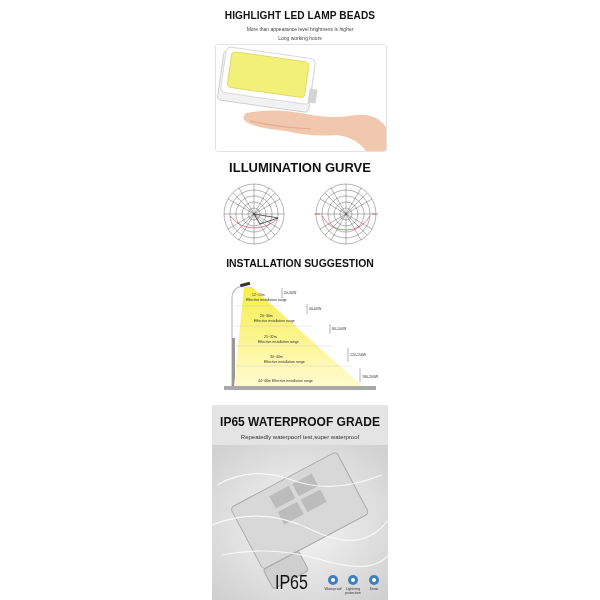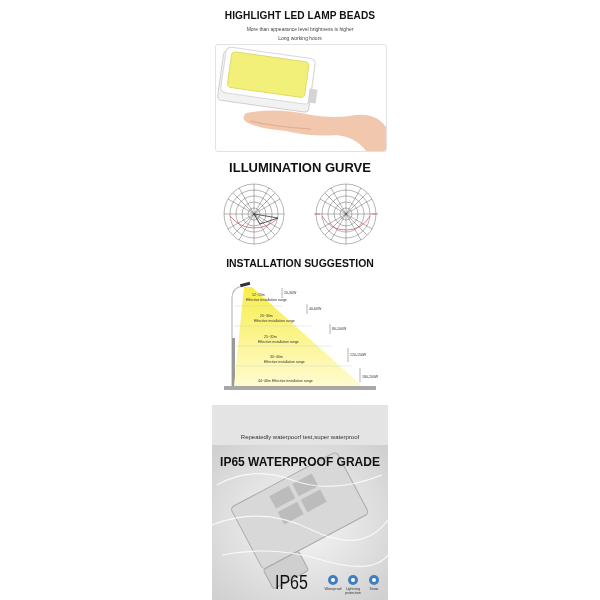--- a/index.html
+++ b/index.html
@@ -13,21 +13,21 @@
   .s1-sub2 { top:35px; }
   .photo { position:absolute; left:3px; top:44px; width:170px; height:106px; border:1px solid #e2e2e2; border-radius:3px; background:#fff; overflow:hidden; }
   
   .s2-title { top:160px; font-size:13px; }
   .polar { position:absolute; top:180px; width:68px; height:68px; }
   
   .s3-title { top:257px; font-size:11px; transform:scaleX(0.95); }
   .install { position:absolute; left:0; top:278px; width:176px; height:118px; }
   
   .wp { position:absolute; left:0; top:405px; width:176px; height:195px; background:#e4e4e4; overflow:hidden; }
-  .wp-title { top:10px; font-size:12px;margin-top:40px; }
+  .wp-title { top:10px; font-size:12px; }
   .wp-sub { position:absolute; left:0; width:176px; top:29px; text-align:center; font-size:6px; color:#333; }
   .ip65 { position:absolute; left:63px; top:166px; font-size:20px; color:#111; transform:scaleX(0.8); transform-origin:left top; }
   .feat { position:absolute; top:170px; width:30px; text-align:center; }
   .feat .dot { width:10px; height:10px; border-radius:50%; background:#3f7fc0; margin:0 auto; position:relative; }
   .feat .dot::after { content:""; position:absolute; left:3px; top:3px; width:4px; height:4px; border-radius:50%; background:#fff; }
   .feat .lbl { font-size:3.5px; color:#333; margin-top:2px; line-height:4px; }
   .tiny { font-size:3.5px; fill:#333; font-family:"Liberation Sans", sans-serif; }
 </style>
 </head>
 <body>

